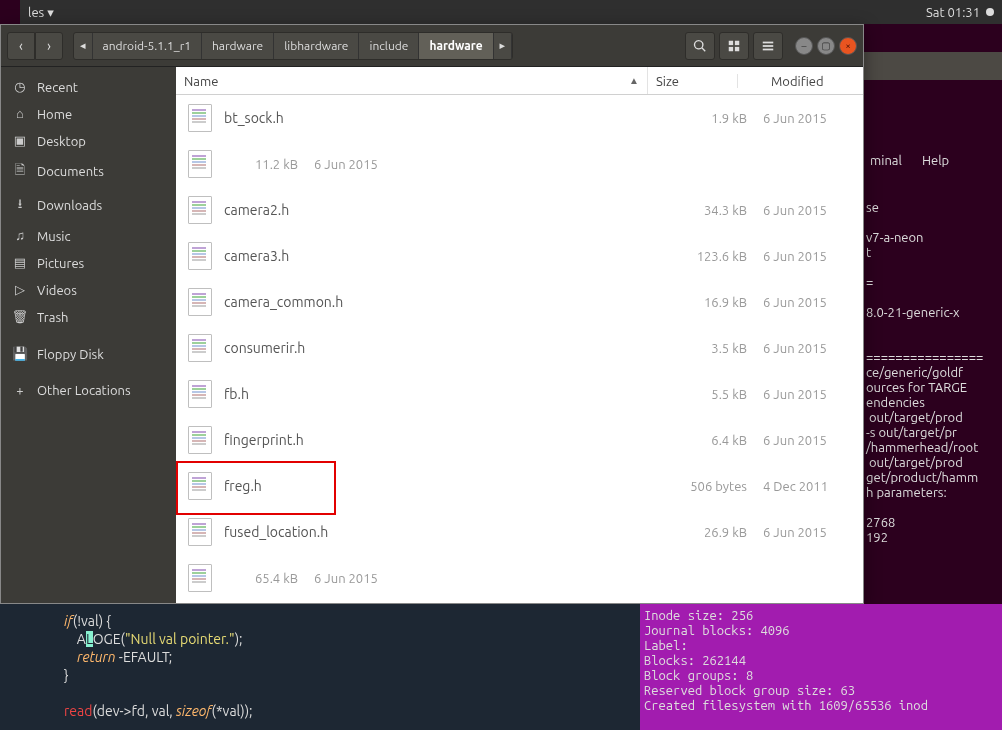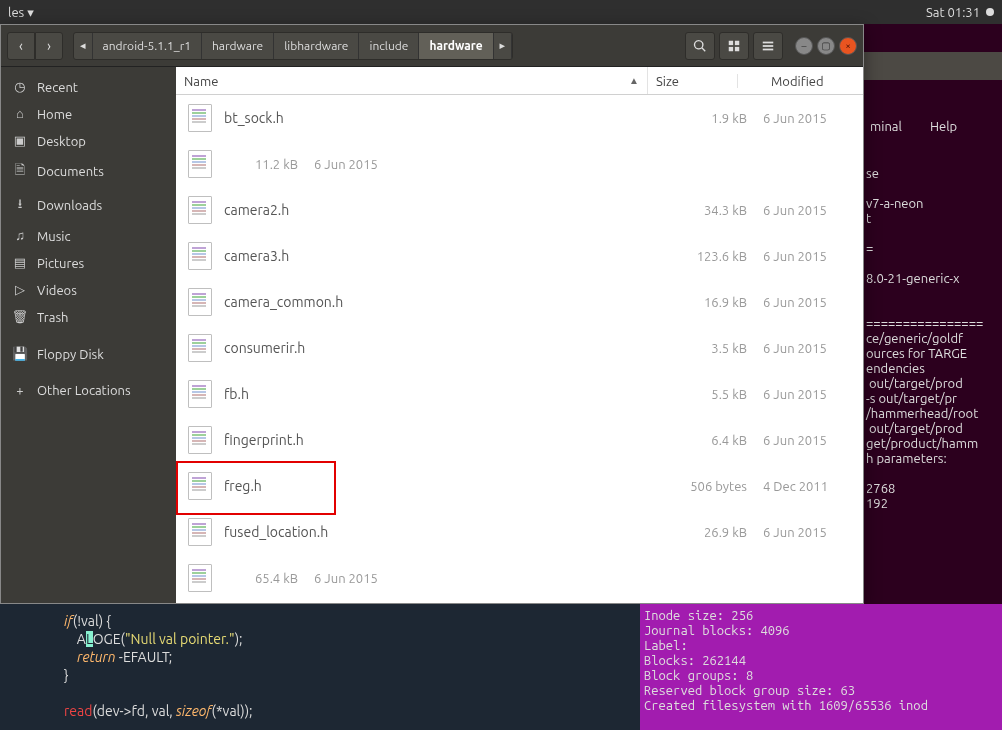--- a/index.html
+++ b/index.html
@@ -1,19 +1,19 @@
 <!DOCTYPE html>
 <html><head>
 <meta charset="utf-8">
 <style>
 * { box-sizing: border-box; margin: 0; padding: 0; font-family: Ubuntu, "Segoe UI", sans-serif; }
 body { background: #2c001e; width: 1002px; height: 730px; overflow: hidden; position: relative; }
 
 
-.menubar { height: 24px; background: #2f2f2f; color: #ddd; display: flex; align-items: center; font-size: 13px; padding: 0 8px; }
+.menubar { height: 24px; background: #2f2f2f; color: #ddd; display: flex; align-items: center; font-size: 13px; padding: 0 8px; margin-left: 20px; }
 .menubar .left { flex: 1; }
 .menubar .clock { display: flex; align-items: center; gap: 6px; }
 .clock .dot { display: inline-block; width: 8px; height: 8px; background: #ddd; border-radius: 50%; }
 
 
 .fm-window { position: absolute; left: 0; top: 24px; width: 864px; height: 580px; background: #fff; border: 1px solid #888; box-shadow: 0 4px 16px rgba(0,0,0,.4); display: flex; flex-direction: column; }
 .fm-header { height: 42px; background: #3c3b37; display: flex; align-items: center; padding: 0 6px; border-bottom: 1px solid #222; }
 .nav-btn { width: 28px; height: 28px; background: #4a4944; border: 1px solid #2e2d2a; color: #ddd; display: inline-flex; align-items: center; justify-content: center; margin-right: 2px; border-radius: 3px; cursor: pointer; font-size: 14px; }
 .nav-btn:first-child { border-top-right-radius: 0; border-bottom-right-radius: 0; margin-right: 0; }
 .nav-btn.fwd { border-top-left-radius: 0; border-bottom-left-radius: 0; margin-right: 10px; }
@@ -46,21 +46,21 @@
 .file-row.highlight::after { content: ""; position: absolute; left: 0; top: -2px; width: 156px; height: 50px; border: 2px solid #e20000; pointer-events: none; }
 .file-ic { width: 24px; height: 28px; background: #fff; border: 1px solid #bfbfbf; margin-right: 12px; position: relative; border-radius: 1px; }
 .file-ic::before { content: ""; position: absolute; left: 3px; top: 4px; width: 14px; height: 2px; background: #bfa3d6; box-shadow: 0 3px 0 #9dd19a, 0 6px 0 #b6c7e6, 0 9px 0 #d6b6b6, 0 12px 0 #ccc; }
 .file-name { flex: 1; }
 .file-size { width: 90px; text-align: right; color: #999; padding-right: 16px; font-size: 13px; }
 .file-mod { width: 100px; color: #999; font-size: 13px; }
 
 
 .terminal { position: absolute; left: 864px; top: 24px; width: 138px; height: 706px; background: #2c001e; color: #ddd; font-family: "Ubuntu Mono", monospace; font-size: 13px; padding: 4px 2px; white-space: pre; overflow: hidden; }
 .terminal .window-head { height: 28px; background: #4c4944; margin: -4px -2px 6px -2px; }
-.terminal .menubar-t { height: 24px; color: #ddd; font-family: Ubuntu, sans-serif; font-size: 13px; display: flex; align-items: center; gap: 28px; padding-left: 4px; }
+.terminal .menubar-t { height: 24px; color: #ddd; font-family: Ubuntu, sans-serif; font-size: 13px; display: flex; align-items: center; gap: 20px; padding-left: 4px; margin-top: 34px; }
 .terminal .content { line-height: 15px; }
 
 
 .code { position: absolute; left: 0; top: 604px; width: 640px; height: 126px; background: #1d2733; color: #dcdcdc; font-family: "Ubuntu Mono", monospace; font-size: 14px; padding: 8px 8px 8px 64px; line-height: 18px; white-space: pre; }
 .kw { color: #ffb86c; font-style: italic; }
 .fn { color: #ef4444; }
 .str { color: #e7db74; }
 .cursor { background: #88f0d0; color: #1d2733; }
 
 

